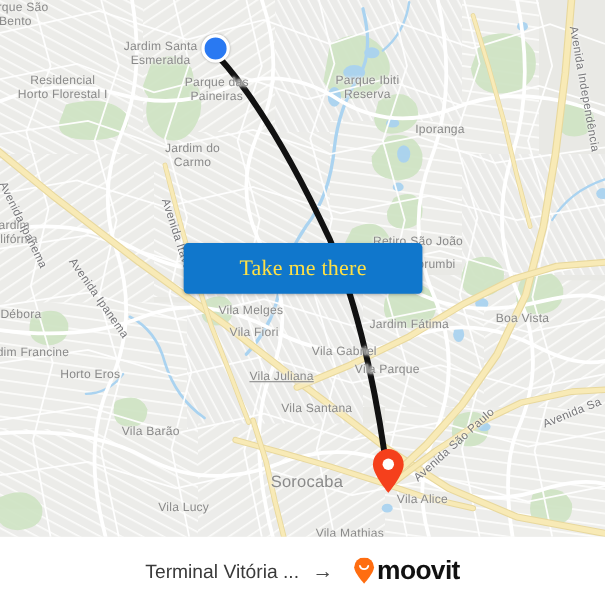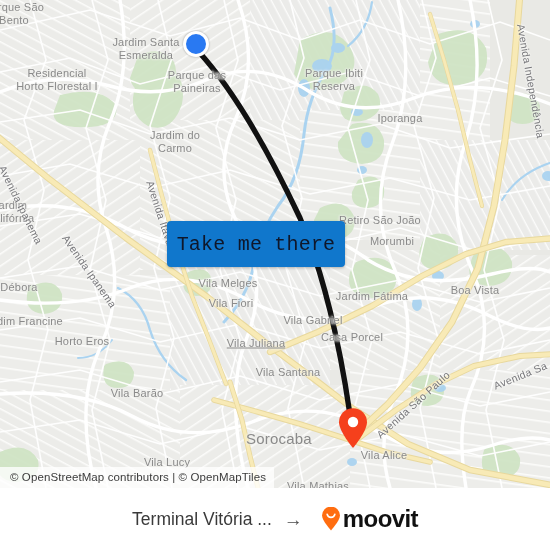--- a/index.html
+++ b/index.html
@@ -57,27 +57,27 @@
   #dest-pin {
     position: absolute;
     left: 337px; top: 409px;
     width: 32px; height: 42px;
   }
 
   
   #take-me-there {
     position: absolute;
     left: 167px; top: 221px;
-    width: 178px; height: 46px;
+    width: 217px; height: 46px;
     background: #1077cc;
     border: none;
     border-radius: 4px;
-    color: #0f172a;
+    color: #fde047;
     font-size: 20px;
-    font-family: Liberation Mono, monospace;
+    font-family: Liberation Serif, serif;
     letter-spacing: .2px;
     cursor: pointer;
     box-shadow: 0 1px 3px rgba(0,0,0,.25);
   }
 
   
   #attribution {
     position: absolute;
     left: 0; bottom: 0;
     padding: 4px 8px 5px 10px;
@@ -294,21 +294,21 @@
         <div class="maplabel" style="left: 475px; top: 290px;">Boa Vista</div>
         <div class="maplabel" style="left: 10px; top: 212px;">Jardim
 Califórnia</div>
         <div class="maplabel" style="left: 19px; top: 287px;">Débora</div>
         <div class="maplabel" style="left: 22px; top: 321px;">Jardim Francine</div>
         <div class="maplabel" style="left: 82px; top: 341px;">Horto Eros</div>
         <div class="maplabel" style="left: 228px; top: 283px;">Vila Melges</div>
         <div class="maplabel" style="left: 231px; top: 303px;">Vila Fiori</div>
         <div class="maplabel" style="left: 313px; top: 320px;">Vila Gabriel</div>
         <div class="maplabel" style="left: 372px; top: 296px;">Jardim Fátima</div>
-        <div class="maplabel" style="left: 352px; top: 337px;">Casa Porcel</div>
+        <div class="maplabel" style="left: 352px; top: 337px;">Vila Parque</div>
         <div class="maplabel" style="left: 256px; top: 343px; text-decoration: underline;">Vila Juliana</div>
         <div class="maplabel" style="left: 288px; top: 372px;">Vila Santana</div>
         <div class="maplabel" style="left: 137px; top: 393px;">Vila Barão</div>
         <div class="maplabel" style="left: 279px; top: 438px; font-size: 15px;">Sorocaba</div>
         <div class="maplabel" style="left: 384px; top: 455px;">Vila Alice</div>
         <div class="maplabel" style="left: 167px; top: 462px;">Vila Lucy</div>
         <div class="maplabel" style="left: 318px; top: 486px;">Vila Mathias</div>
       </div>
 
     <div id="road-layer">
@@ -322,21 +322,20 @@
 
     <div id="start-marker" style="left: 183px; top: 31px; background: rgb(41, 121, 242);"></div>
 
     <svg id="dest-pin" viewBox="0 0 32 42" xmlns="http://www.w3.org/2000/svg" style="left: 337px; top: 407px;">
       <path d="M16 41 C16 41 2 24.5 2 15.2 A14 14 0 0 1 30 15.2 C30 24.5 16 41 16 41 Z" fill="#f5401c"></path>
       <circle cx="16" cy="15" r="5.2" fill="#ffffff"></circle>
     </svg>
 
     <button id="take-me-there">Take me there</button>
 
-    <div id="attribution">© OpenStreetMap contributors | © OpenMapTiles</div>
   </div>
 
   <div id="footer">
     <span class="place">Terminal Vitória ...</span>
     <span class="arrow">→</span>
 
     <span id="moovit-logo">
       <svg width="20" height="24" viewBox="0 0 20 24" xmlns="http://www.w3.org/2000/svg">
         <path d="M10 23.5 C10 23.5 1 13.6 1 8.6 A9 9 0 0 1 19 8.6 C19 13.6 10 23.5 10 23.5 Z" fill="#ff6d10"></path>
         <path d="M6.2 7.4 a3.9 3.9 0 0 0 7.6 0" fill="none" stroke="#ffffff" stroke-width="1.7" stroke-linecap="round"></path>

